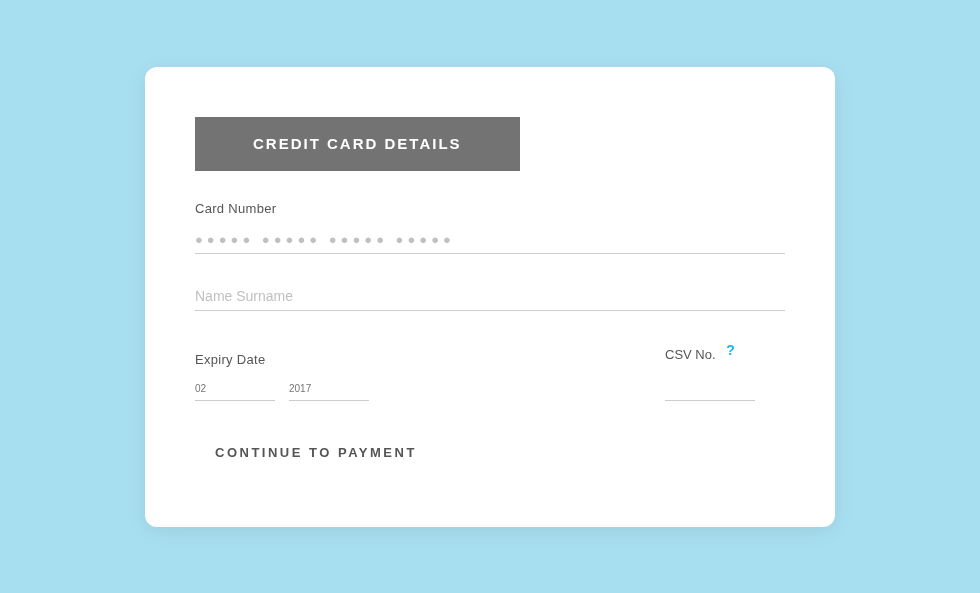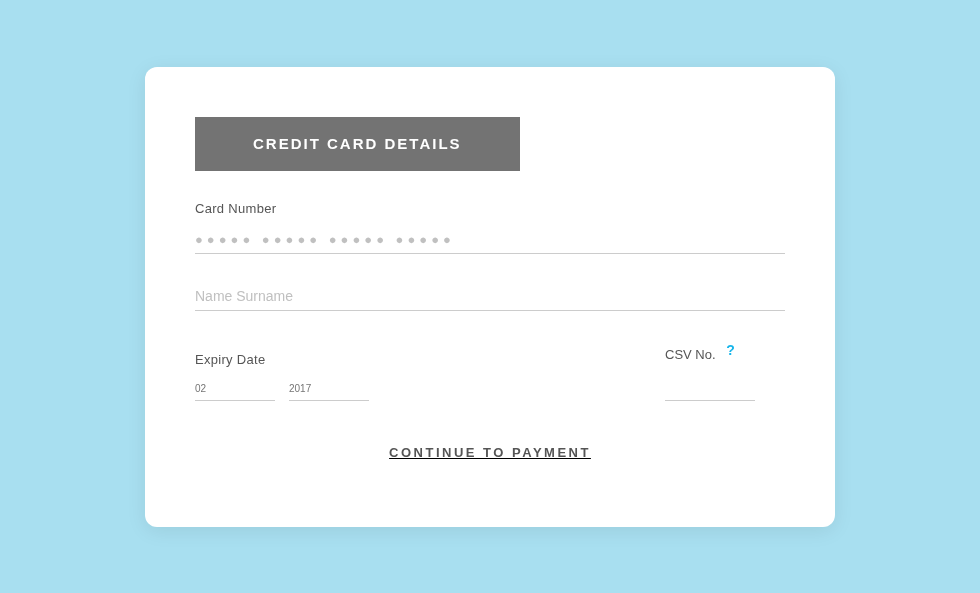--- a/index.html
+++ b/index.html
@@ -151,23 +151,21 @@
       border-bottom: 1.5px solid #ccc;
       outline: none;
       padding: 6px 0;
       font-size: 14px;
       color: #333;
       background: transparent;
     }
 
     .continue-btn-row {
       display: flex;
-      justify-content: center;
       margin-top: 36px;
-      text-decoration: underline;
     }
 
     .continue-btn {
       background: transparent;
       border: none;
       color: #555;
       font-size: 13px;
       font-weight: 600;
       letter-spacing: 2.5px;
       text-transform: uppercase;

